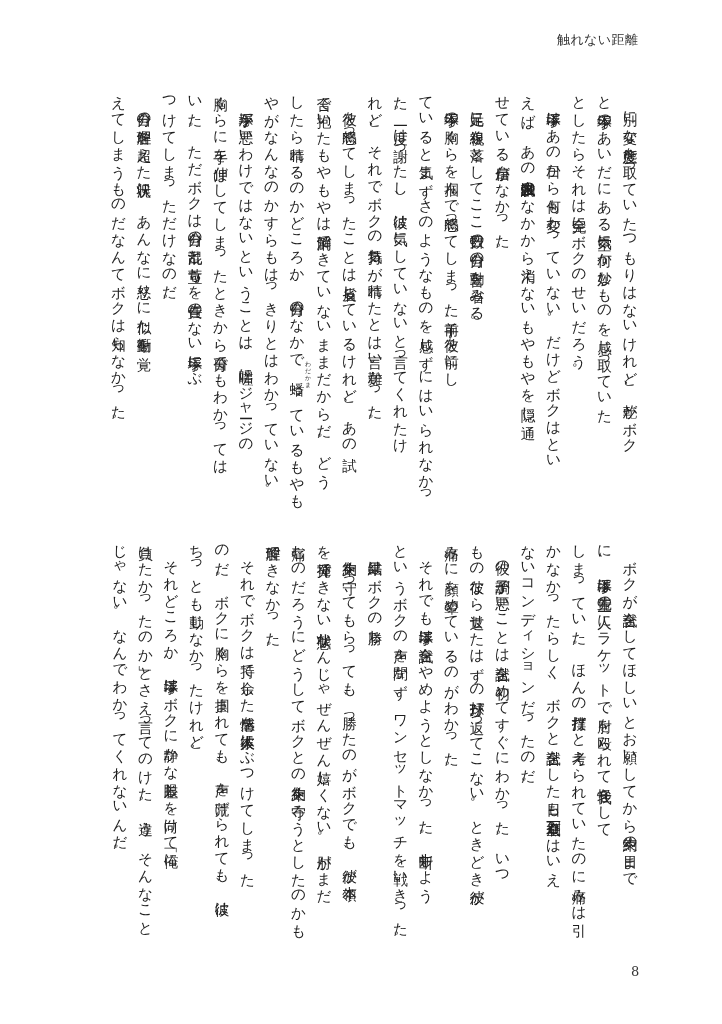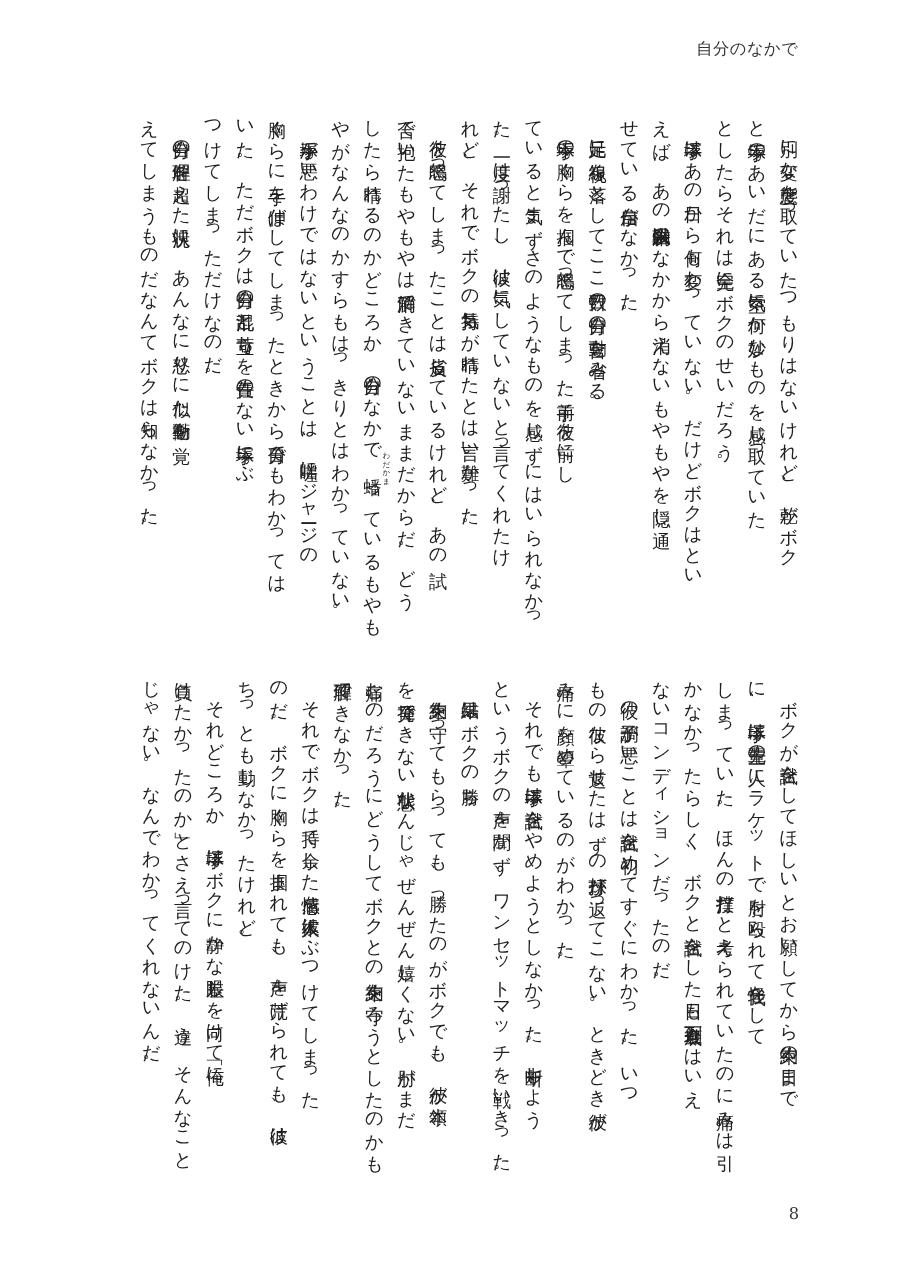--- a/index.html
+++ b/index.html
@@ -53,21 +53,21 @@
     height: 100%;
   }
   ruby rt {
     font-size: 6px;
     letter-spacing: 0;
   }
 </style>
 </head>
 <body>
 
-<div class="running-header">自分のなかで</div>
+<div class="running-header">触れない距離</div>
 
 <div class="text-block top">
   <div class="line">　別に変な態度を取っていたつもりはないけれど、乾がボク</div>
   <div class="line">と手塚のあいだにある空気に何か妙なものを感じ取っていた</div>
   <div class="line">としたらそれは完全にボクのせいだろう。</div>
   <div class="line">　手塚はあの日から何も変わっていない。だけどボクはとい</div>
   <div class="line">えば、あの試合以来胸のなかから消えないもやもやを隠し通</div>
   <div class="line">せている自信がなかった。</div>
   <div class="line">　足元に視線を落としてここ数日の自分の言動を省みる。</div>
   <div class="line">　手塚の胸ぐらを掴んで怒鳴ってしまった手前、彼を前にし</div>

